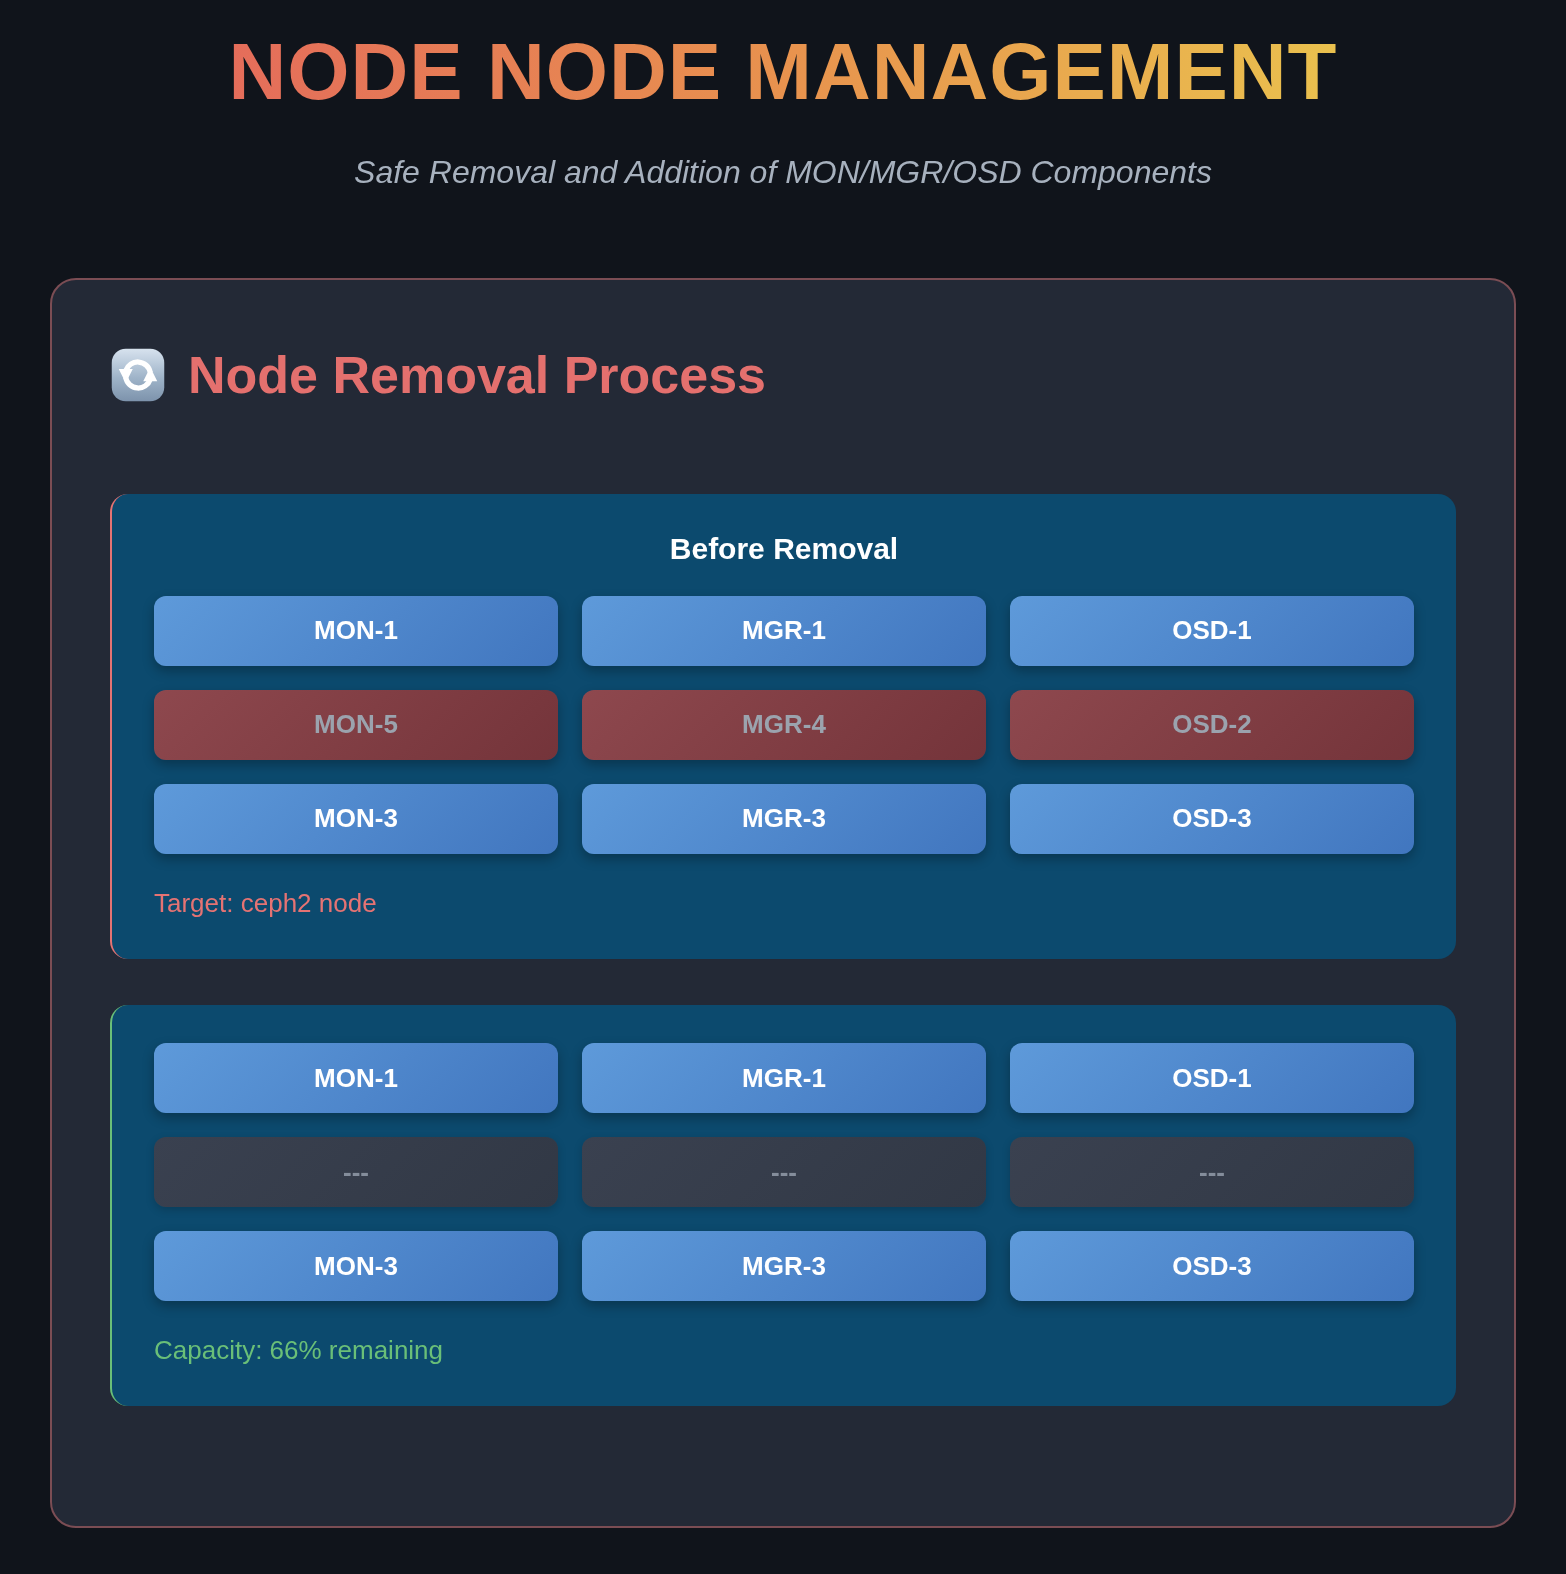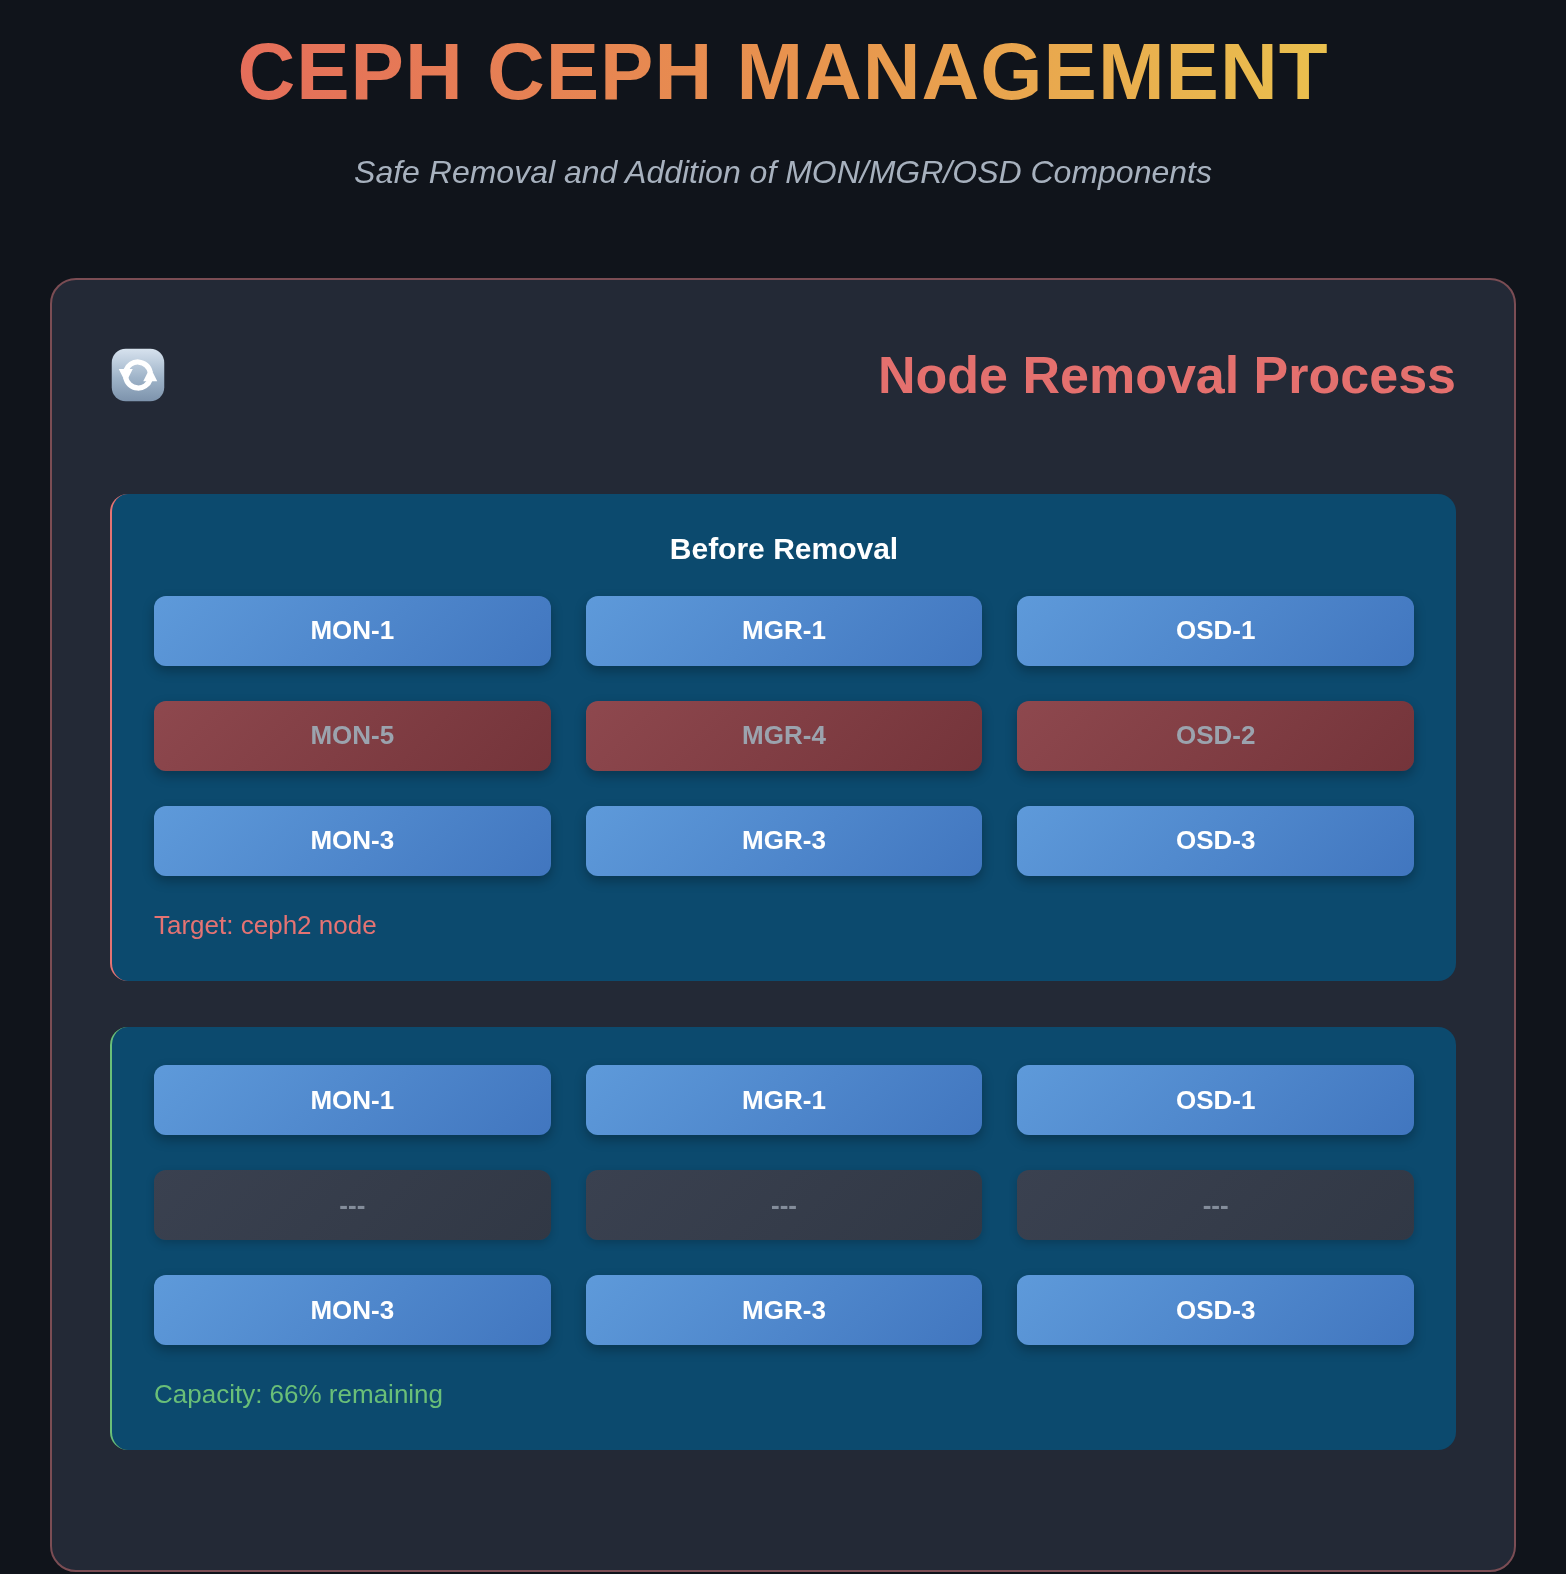--- a/index.html
+++ b/index.html
@@ -38,21 +38,21 @@
     width: 1466px;
     margin: 84px auto 0;
     background: #232936;
     border: 2px solid #7b4d54;
     border-radius: 26px;
     padding: 64px 58px 120px;
   }
   .section-head {
     display: flex;
     align-items: center;
-    justify-content: space-between;
+    justify-content: flex-start;
     gap: 22px;
     margin-bottom: 88px;
   }
   .refresh-svg { width: 56px; height: 56px; display: block; }
   .section-title {
     font-size: 52px;
     font-weight: 700;
     color: #e4706e;
     line-height: 1.2;
   }
@@ -67,21 +67,21 @@
   .panel-title {
     margin: 0 0 30px;
     text-align: center;
     font-size: 30px;
     font-weight: 700;
     color: #ffffff;
   }
   .node-grid {
     display: grid;
     grid-template-columns: repeat(3, 1fr);
-    gap: 35px;
+    gap: 24px;
   }
   .node {
     height: 70px;
     border-radius: 12px;
     display: flex;
     align-items: center;
     justify-content: center;
     font-size: 26px;
     font-weight: 700;
     box-shadow: 0 5px 12px rgba(0,0,0,0.28);
@@ -104,21 +104,21 @@
     font-size: 26px;
     line-height: 1.2;
   }
   .panel.before .panel-note { color: var(--accent-red); }
   .panel.after  .panel-note { color: var(--accent-green); }
 </style>
 </head>
 <body>
 
 <header class="page-header">
-  <h1 class="page-title">CEPH CEPH MANAGEMENT</h1>
+  <h1 class="page-title">NODE NODE MANAGEMENT</h1>
   <p class="page-subtitle">Safe Removal and Addition of MON/MGR/OSD Components</p>
 </header>
 
 <main class="process-card">
 
   <div class="section-head">
     <span>
       <svg class="refresh-svg" viewBox="0 0 64 64" aria-hidden="true">
         <defs>
           <linearGradient id="icong" x1="0" y1="0" x2="0" y2="1">

